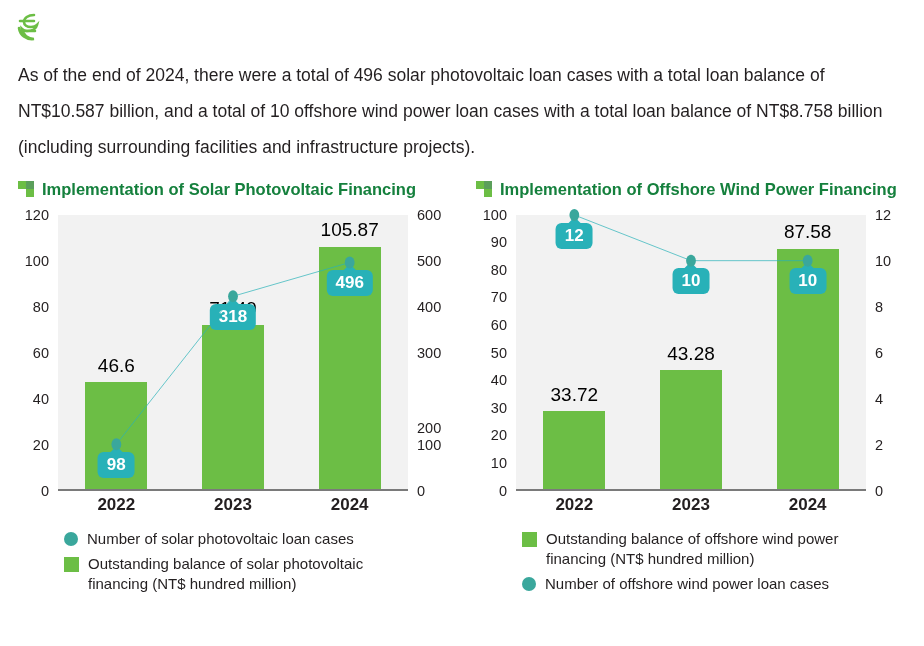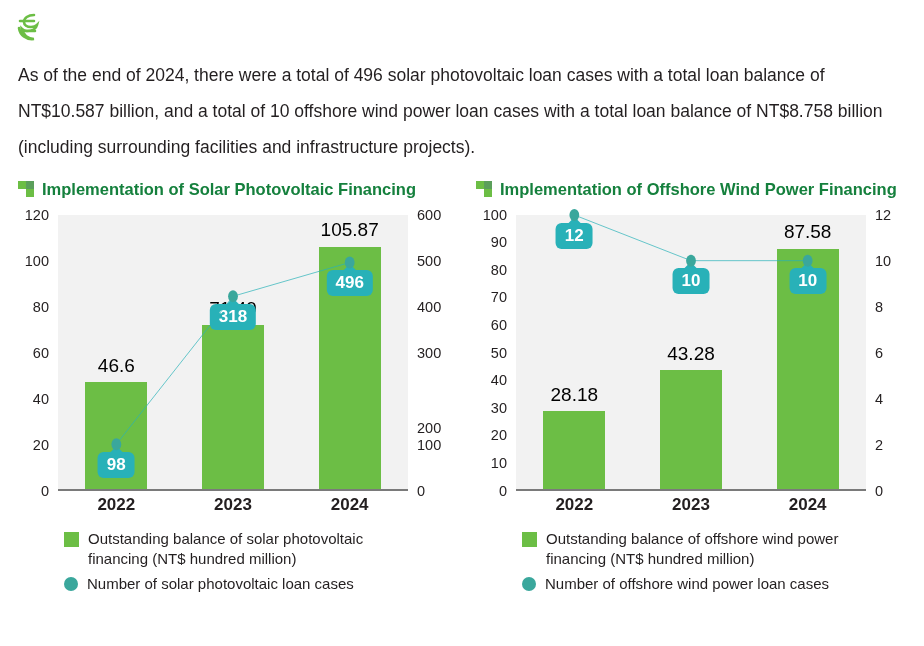--- a/index.html
+++ b/index.html
@@ -173,26 +173,26 @@
           </svg>
       </div>
       <div class="xlabels" id="solar-xlabels">
           <div class="xlabel" style="left: 16.6667%;">2022</div>
           <div class="xlabel" style="left: 50%;">2023</div>
           <div class="xlabel" style="left: 83.3333%;">2024</div>
         </div>
     </div>
     <div class="legend">
       <div class="legend-row">
+        <span class="legend-dot"></span>
+        <span class="legend-text">Number of solar photovoltaic loan cases</span>
+      </div>
+      <div class="legend-row">
         <span class="legend-sq"></span>
         <span class="legend-text">Outstanding balance of solar photovoltaic financing (NT$ hundred million)</span>
-      </div>
-      <div class="legend-row">
-        <span class="legend-dot"></span>
-        <span class="legend-text">Number of solar photovoltaic loan cases</span>
       </div>
     </div>
   </div>
 
   <div class="chart-block">
     <div class="chart-heading">
       <span class="sq-marker">
           <i class="a"></i>
           <i class="c"></i>
           <i class="b"></i>
@@ -218,21 +218,21 @@
           <div class="tick" style="top: 83.3333%;">2</div>
           <div class="tick" style="top: 66.6667%;">4</div>
           <div class="tick" style="top: 50%;">6</div>
           <div class="tick" style="top: 33.3333%;">8</div>
           <div class="tick" style="top: 16.6667%;">10</div>
           <div class="tick" style="top: 0%;">12</div>
         </div>
       <div class="plot">
         <div class="bars" id="wind-bars">
             <div class="bar" style="left: 16.6667%; height: 28.18%;"></div>
-            <div class="bar-label" style="left: 16.6667%; top: 69.82%;">28.18</div>
+            <div class="bar-label" style="left: 16.6667%; top: 69.82%;">33.72</div>
             <div class="bar" style="left: 50%; height: 43.28%;"></div>
             <div class="bar-label" style="left: 50%; top: 54.72%;">43.28</div>
             <div class="bar" style="left: 83.3333%; height: 87.58%;"></div>
             <div class="bar-label" style="left: 83.3333%; top: 10.42%;">87.58</div>
             <div class="pt-badge" style="left: 16.6667%; top: calc(0% + 8px);">12</div>
             <div class="pt-badge" style="left: 50%; top: calc(16.6667% + 8px);">10</div>
             <div class="pt-badge" style="left: 83.3333%; top: calc(16.6667% + 8px);">10</div>
           </div>
         <svg class="lineSvg" id="wind-line" viewBox="0 0 100 100" preserveAspectRatio="none">
             <polyline points="16.666666666666664,0 50,16.666666666666657 83.33333333333334,16.666666666666657" fill="none" stroke="#28b1b8" stroke-width="0.7" vector-effect="non-scaling-stroke"></polyline>

